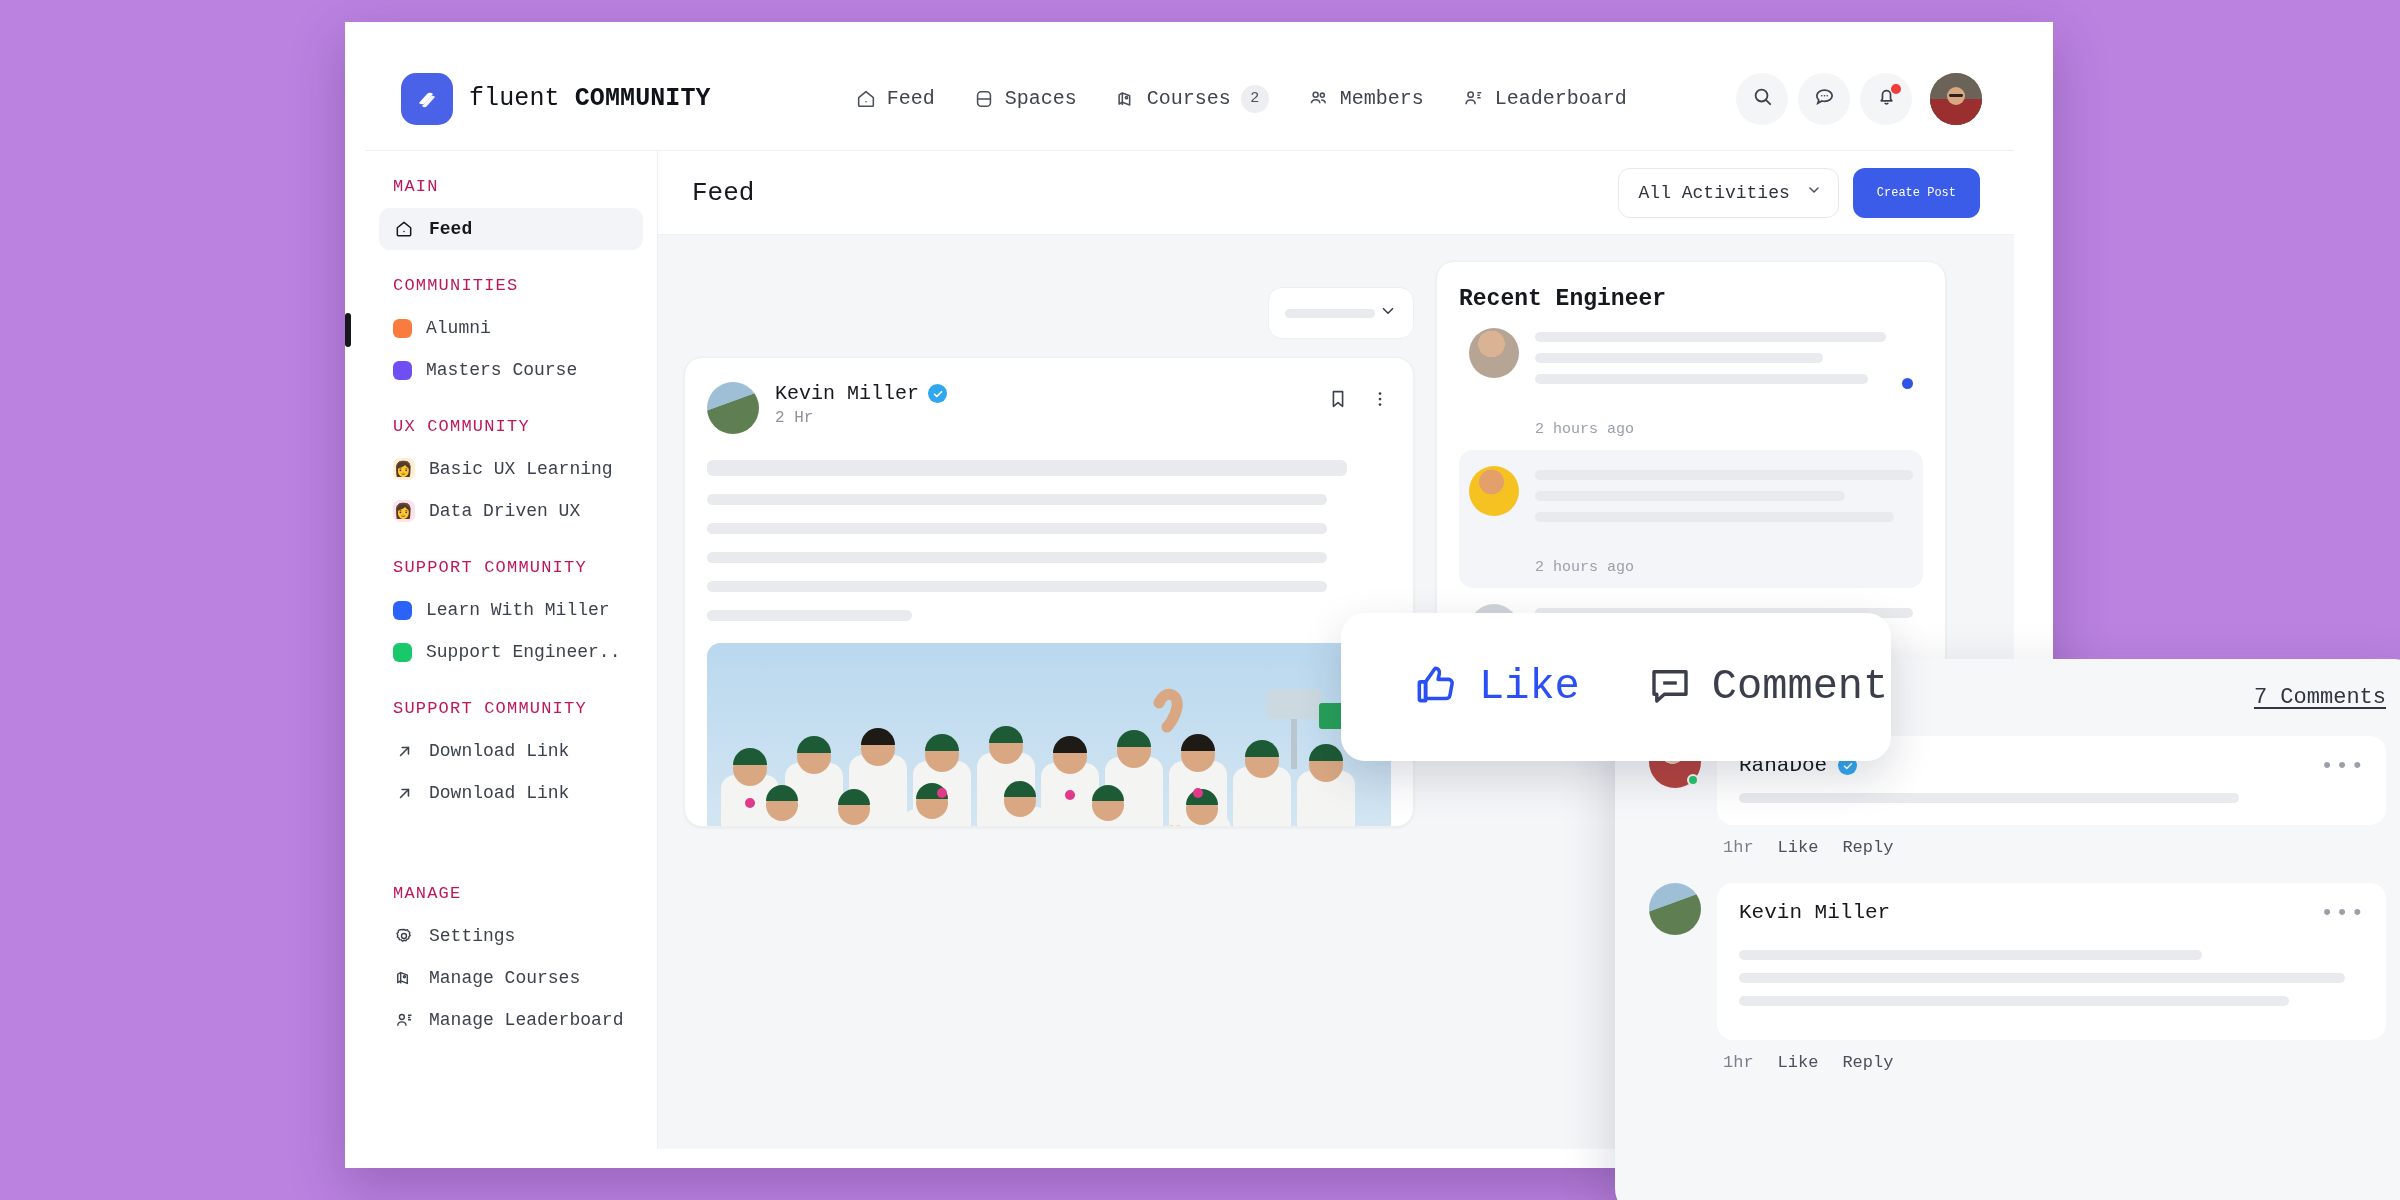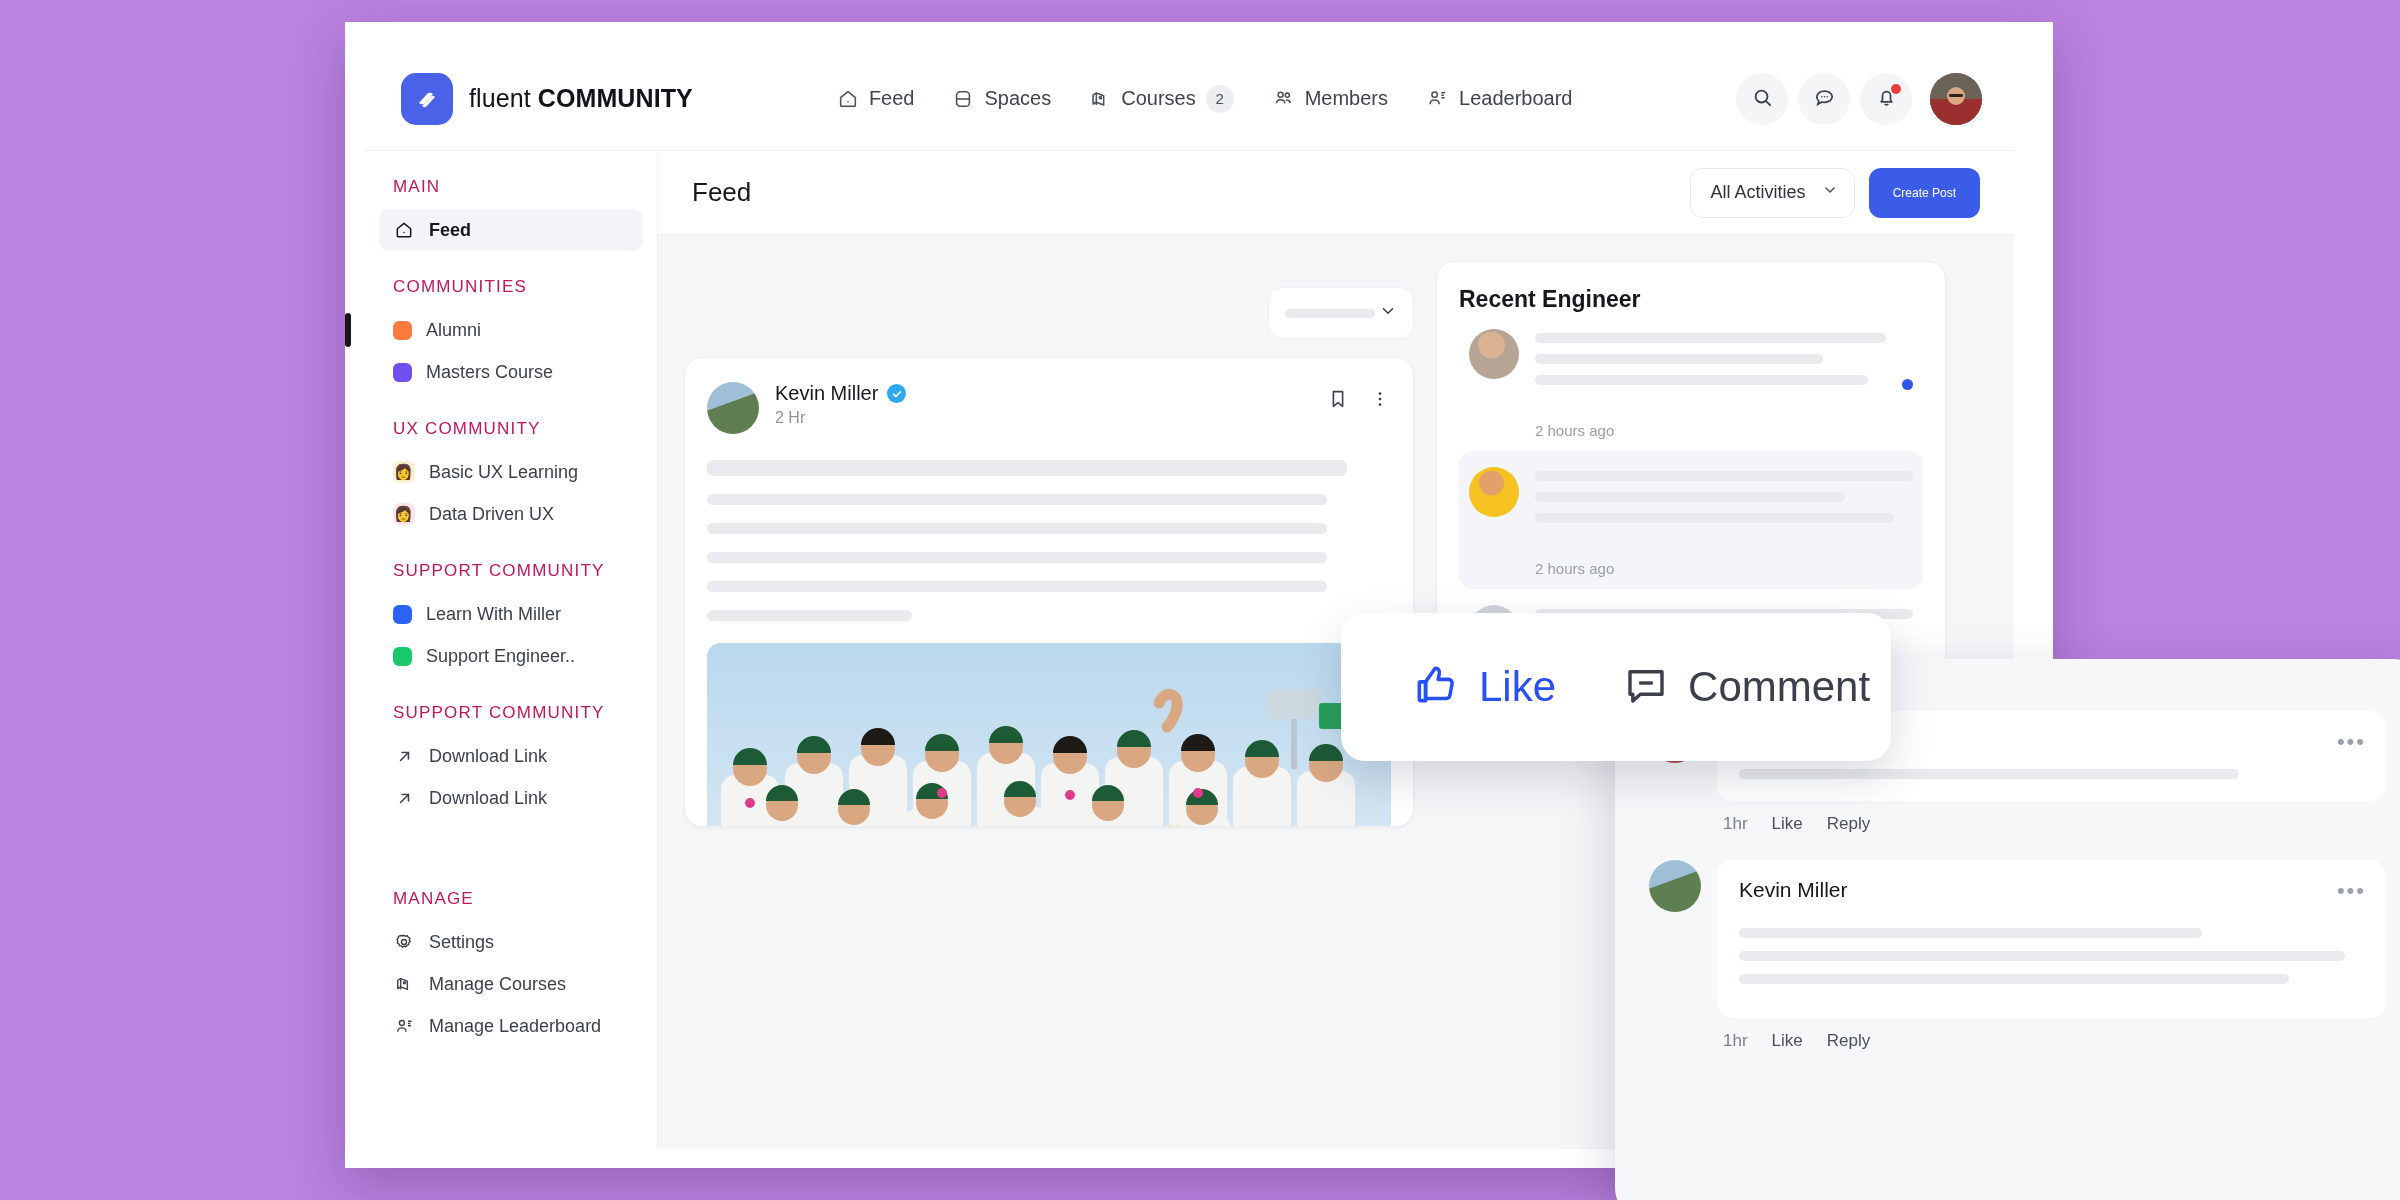--- a/index.html
+++ b/index.html
@@ -20,20 +20,21 @@
   }
 
   
   #app-window {
     position: absolute;
     left: 20px; top: 25px;
     width: 1649px; height: 1102px;
     background: #ffffff;
     border-radius: 26px 26px 26px 26px;
     overflow: visible;
+    font-family: Liberation Mono, monospace;
   }
 
   
   #topbar {
     position: absolute; left: 0; top: 0;
     width: 100%; height: 104px;
     background: #fff;
     border-bottom: 1px solid #eef0f3;
     border-radius: 26px 26px 0 0;
     display: flex; align-items: center;
@@ -660,20 +661,21 @@
           <svg width="48" height="48" viewBox="0 0 24 24" fill="none" stroke="#3a3f4b" stroke-width="1.7" stroke-linejoin="round">
               <path d="M4 5.4h16v11.2H9.2L5.4 20v-3.4H4Z"></path>
               <path d="M8.6 11h6.8"></path>
             </svg>
         </span>
         <span id="comment-label">Comment</span>
       </div>
     </div>
 
     <div id="comments-panel">
+      <div id="comments-count">7 Comments</div>
 
       <div class="comment">
         <div class="c-av" style="background:radial-gradient(circle at 45% 30%,#e0c7ae 0 26%,#b4433f 27% 100%)">
           <span class="c-badge-tr"></span>
           <span class="c-badge-br"></span>
         </div>
         <div class="c-main">
           <div class="c-bubble">
             <div class="c-name">
               <span>RahaDoe</span>

